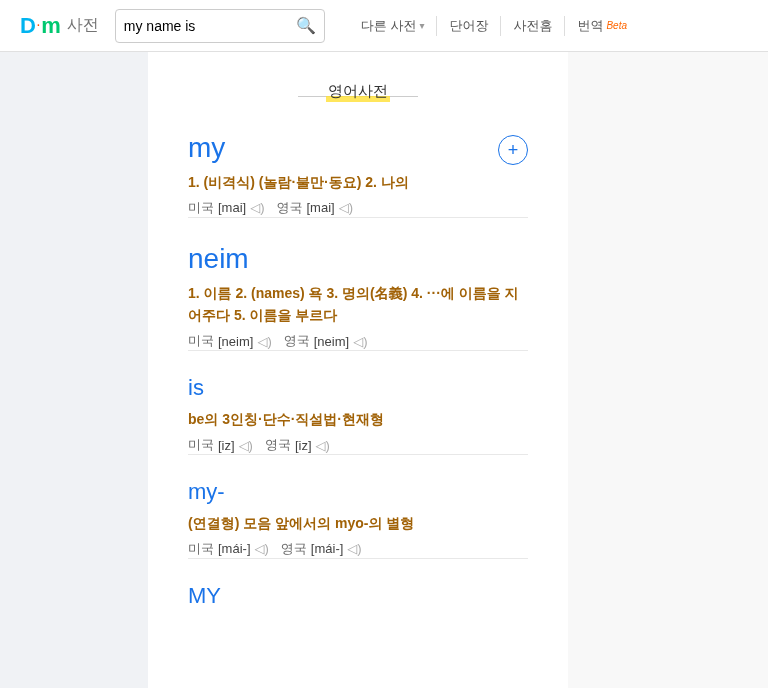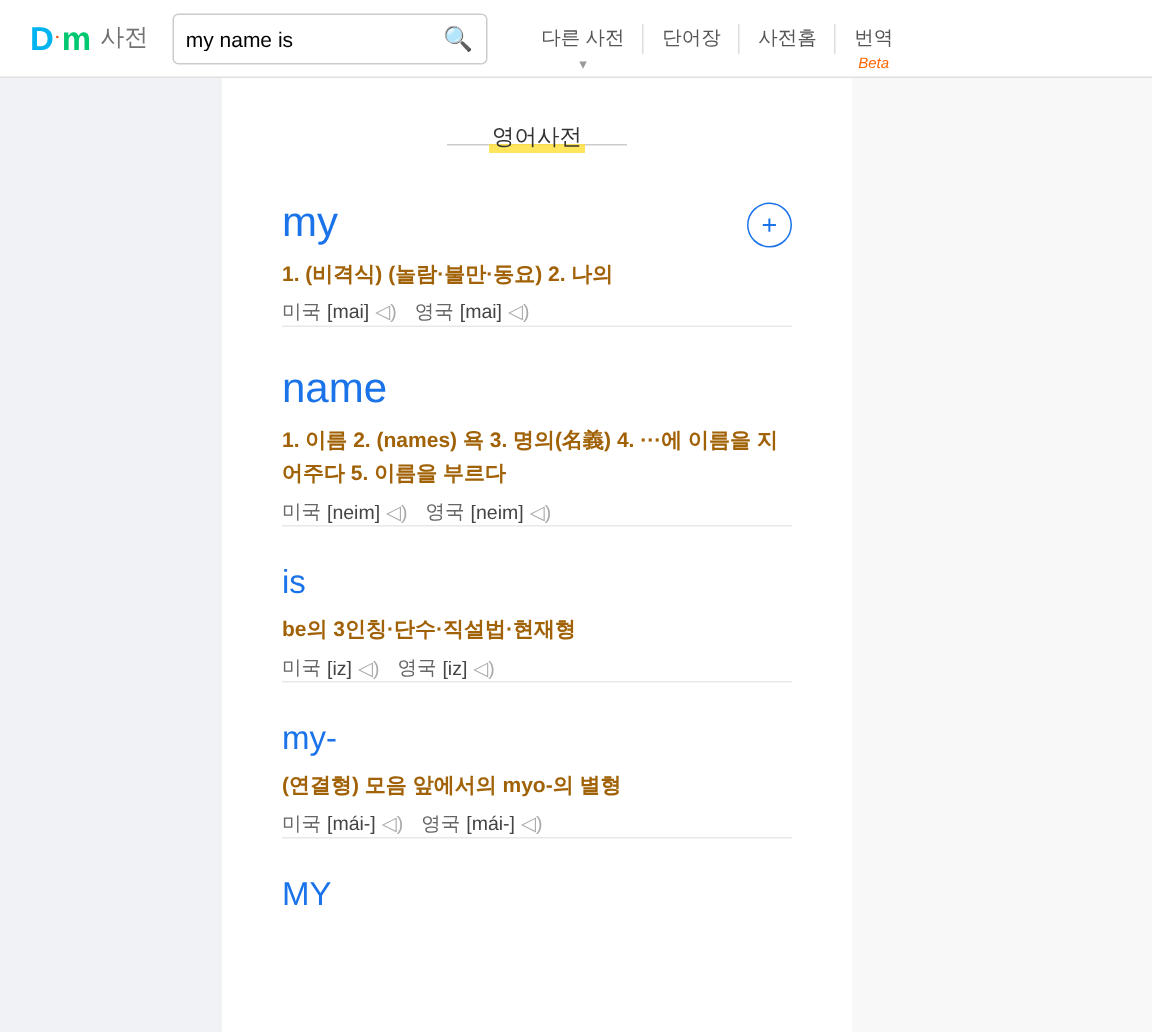--- a/index.html
+++ b/index.html
@@ -74,21 +74,20 @@
       display: flex;
       align-items: center;
       gap: 3px;
       padding: 0 12px;
       font-size: 13px;
       color: #555;
       cursor: pointer;
       white-space: nowrap;
       border-right: 1px solid #ddd;
       height: 20px;
-      flex-direction: column;
     }
     .nav-item:last-child { border-right: none; }
     .nav-arrow { font-size: 10px; color: #999; }
     .nav-beta {
       font-size: 10px;
       color: #ff6600;
       font-style: italic;
       vertical-align: super;
     }
 
@@ -290,21 +289,21 @@
             </span>
             <span class="pron-group">
               <span class="pron-label">영국</span>
               <span class="pron-text">[mai]</span>
               <span class="sound-icon">◁)</span>
             </span>
           </div>
         </div>
         <div class="word-section">
           <div class="word-header">
-            <div class="word-title">name</div>
+            <div class="word-title">neim</div>
           </div>
           <div class="word-def">1. 이름   2. (names) 욕   3. 명의(名義)   4. ···에 이름을 지어주다   5. 이름을 부르다</div>
           <div class="word-pron">
             <span class="pron-group">
               <span class="pron-label">미국</span>
               <span class="pron-text">[neim]</span>
               <span class="sound-icon">◁)</span>
             </span>
             <span class="pron-group">
               <span class="pron-label">영국</span>

